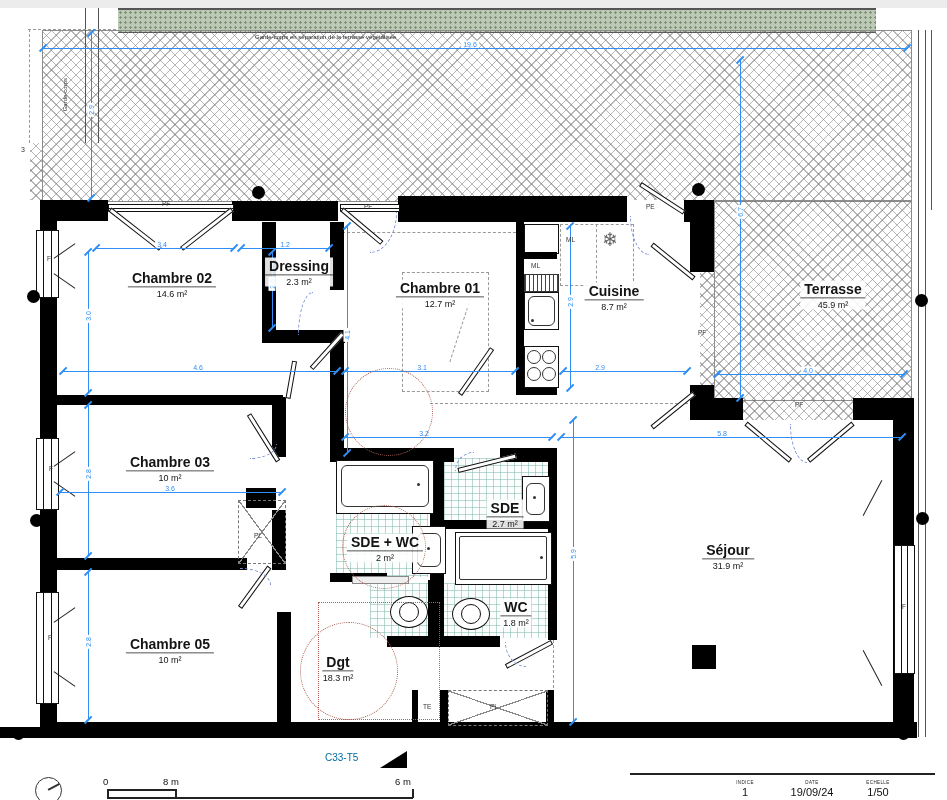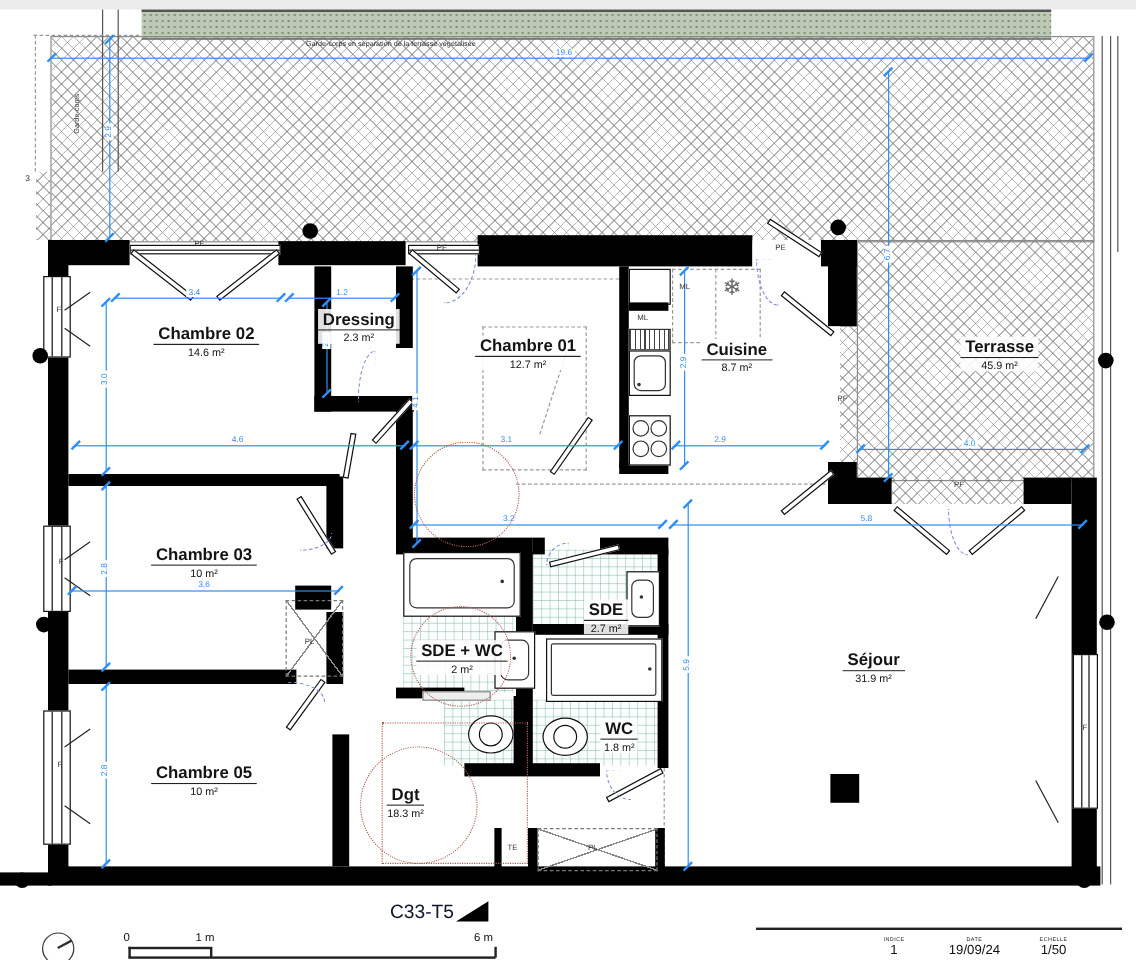--- a/index.html
+++ b/index.html
@@ -331,29 +331,29 @@
   <div class="wlabel" style="left:566px;top:237px;">ML</div>
   <div class="wlabel" style="left:254px;top:533px;">PL</div>
   <div class="wlabel" style="left:490px;top:704px;">PL</div>
   <div class="wlabel" style="left:423px;top:704px;">TE</div>
   <div class="abs" style="left:602px;top:228px;font-size:19px;color:#666;">❄</div>
 
   <div class="abs" style="left:255px;top:34px;font-size:6px;color:#222;z-index:30;">Garde-corps en séparation de la terrasse végétalisée</div>
   <div class="abs" style="left:62px;top:78px;font-size:6px;color:#333;writing-mode:vertical-rl;transform:rotate(180deg);z-index:30;">Garde-corps</div>
   <div class="abs" style="left:21px;top:146px;font-size:7px;color:#333;">3</div>
 
-  <div class="abs z40" style="left:325px;top:752px;font-size:16px;color:#0f172a;">C33-T5</div>
+  <div class="abs z40" style="left:325px;top:752px;font-size:10px;color:#0369a1;">C33-T5</div>
   <div class="abs z40" style="left:380px;top:751px;width:0;height:0;border-left:27px solid transparent;border-bottom:17px solid #000;"></div>
 
   <div class="abs z40" style="left:35px;top:777px;width:25px;height:25px;border:1.5px solid #333;border-radius:50%;">
     <div class="abs" style="left:12px;top:11px;width:13px;height:1.5px;background:#333;transform:rotate(-28deg);transform-origin:left center;"></div>
   </div>
 
   <div class="sb-t" style="left:103px;top:776px;">0</div>
-  <div class="sb-t" style="left:163px;top:776px;">1 m</div>
+  <div class="sb-t" style="left:163px;top:776px;">8 m</div>
   <div class="sb-t" style="left:395px;top:776px;">6 m</div>
   <div class="abs" style="left:107px;top:789px;width:68px;height:1.5px;background:#222;"></div>
   <div class="abs" style="left:107px;top:797px;width:306px;height:1.5px;background:#222;"></div>
   <div class="abs" style="left:107px;top:789px;width:1.5px;height:9px;background:#222;"></div>
   <div class="abs" style="left:175px;top:789px;width:1.5px;height:9px;background:#222;"></div>
   <div class="abs" style="left:412px;top:789px;width:1.5px;height:9px;background:#222;"></div>
 
   <div class="abs" style="left:630px;top:773px;width:305px;height:1.5px;background:#222;"></div>
   <div class="tb-label" style="left:745px;top:780px;">INDICE</div>
   <div class="tb-value" style="left:745px;top:786px;">1</div>

